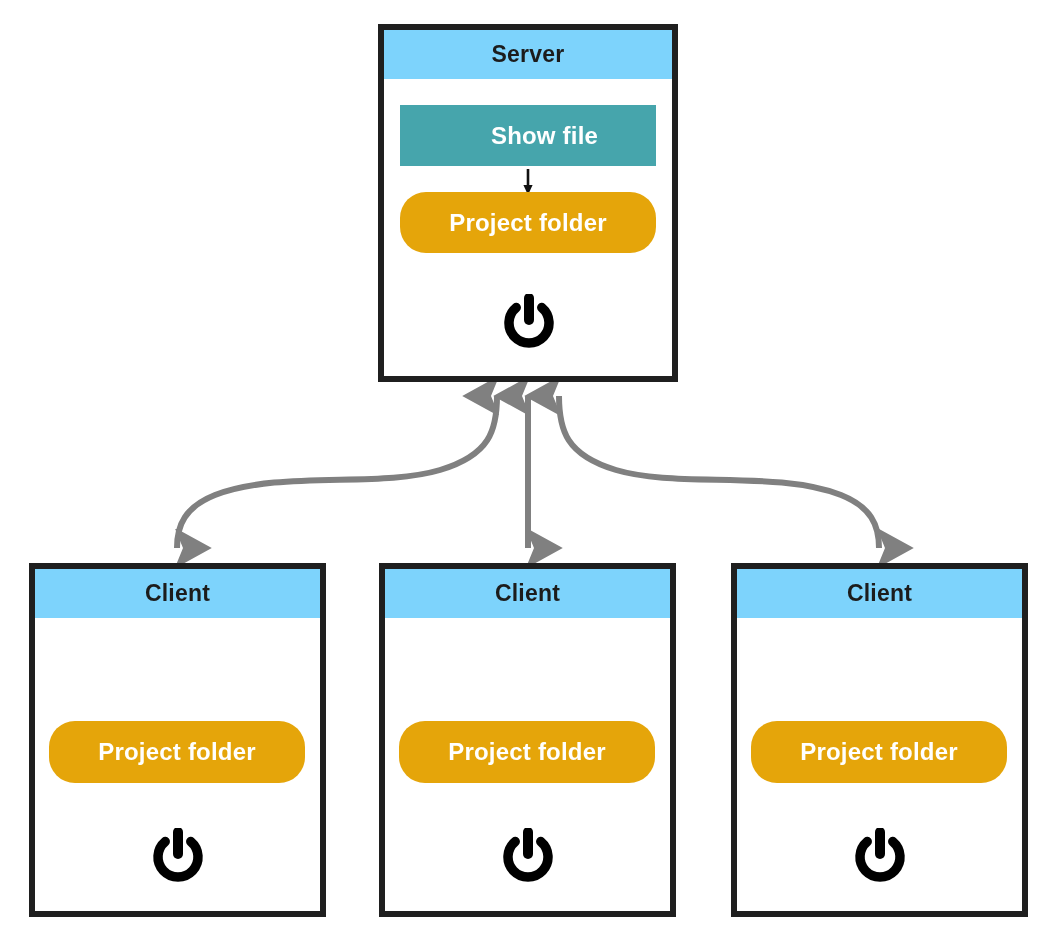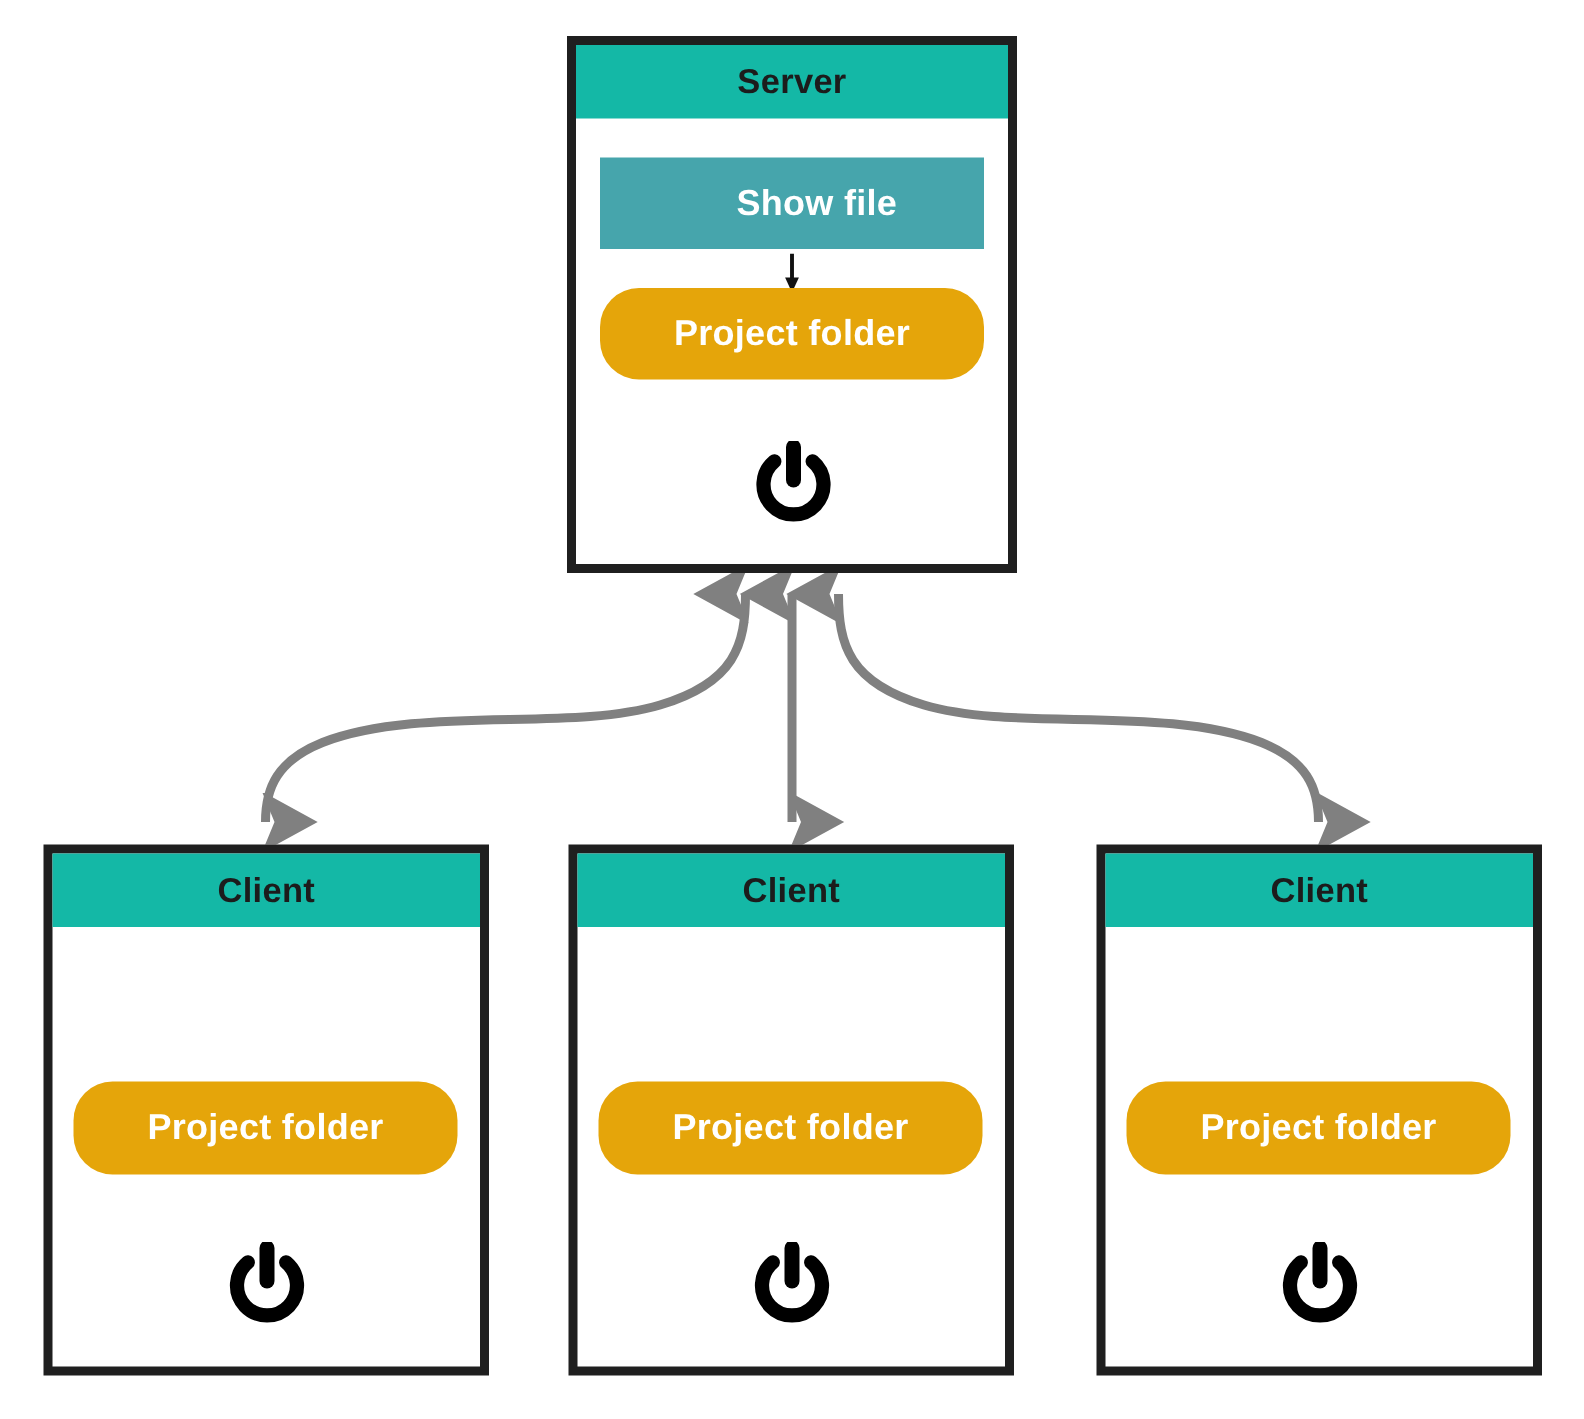--- a/index.html
+++ b/index.html
@@ -21,21 +21,21 @@
     position: absolute;
     box-sizing: border-box;
     background: #ffffff;
     border: 6px solid #1f1f1f;
   }
   .node-header {
     position: absolute;
     left: 0;
     top: 0;
     right: 0;
-    background: #14b8a6;
+    background: #7dd3fc;
     display: flex;
     align-items: center;
     justify-content: center;
   }
   .node-header-label {
     font-size: 23px;
     font-weight: bold;
     color: #1c1c1c;
     letter-spacing: 0.2px;
   }

